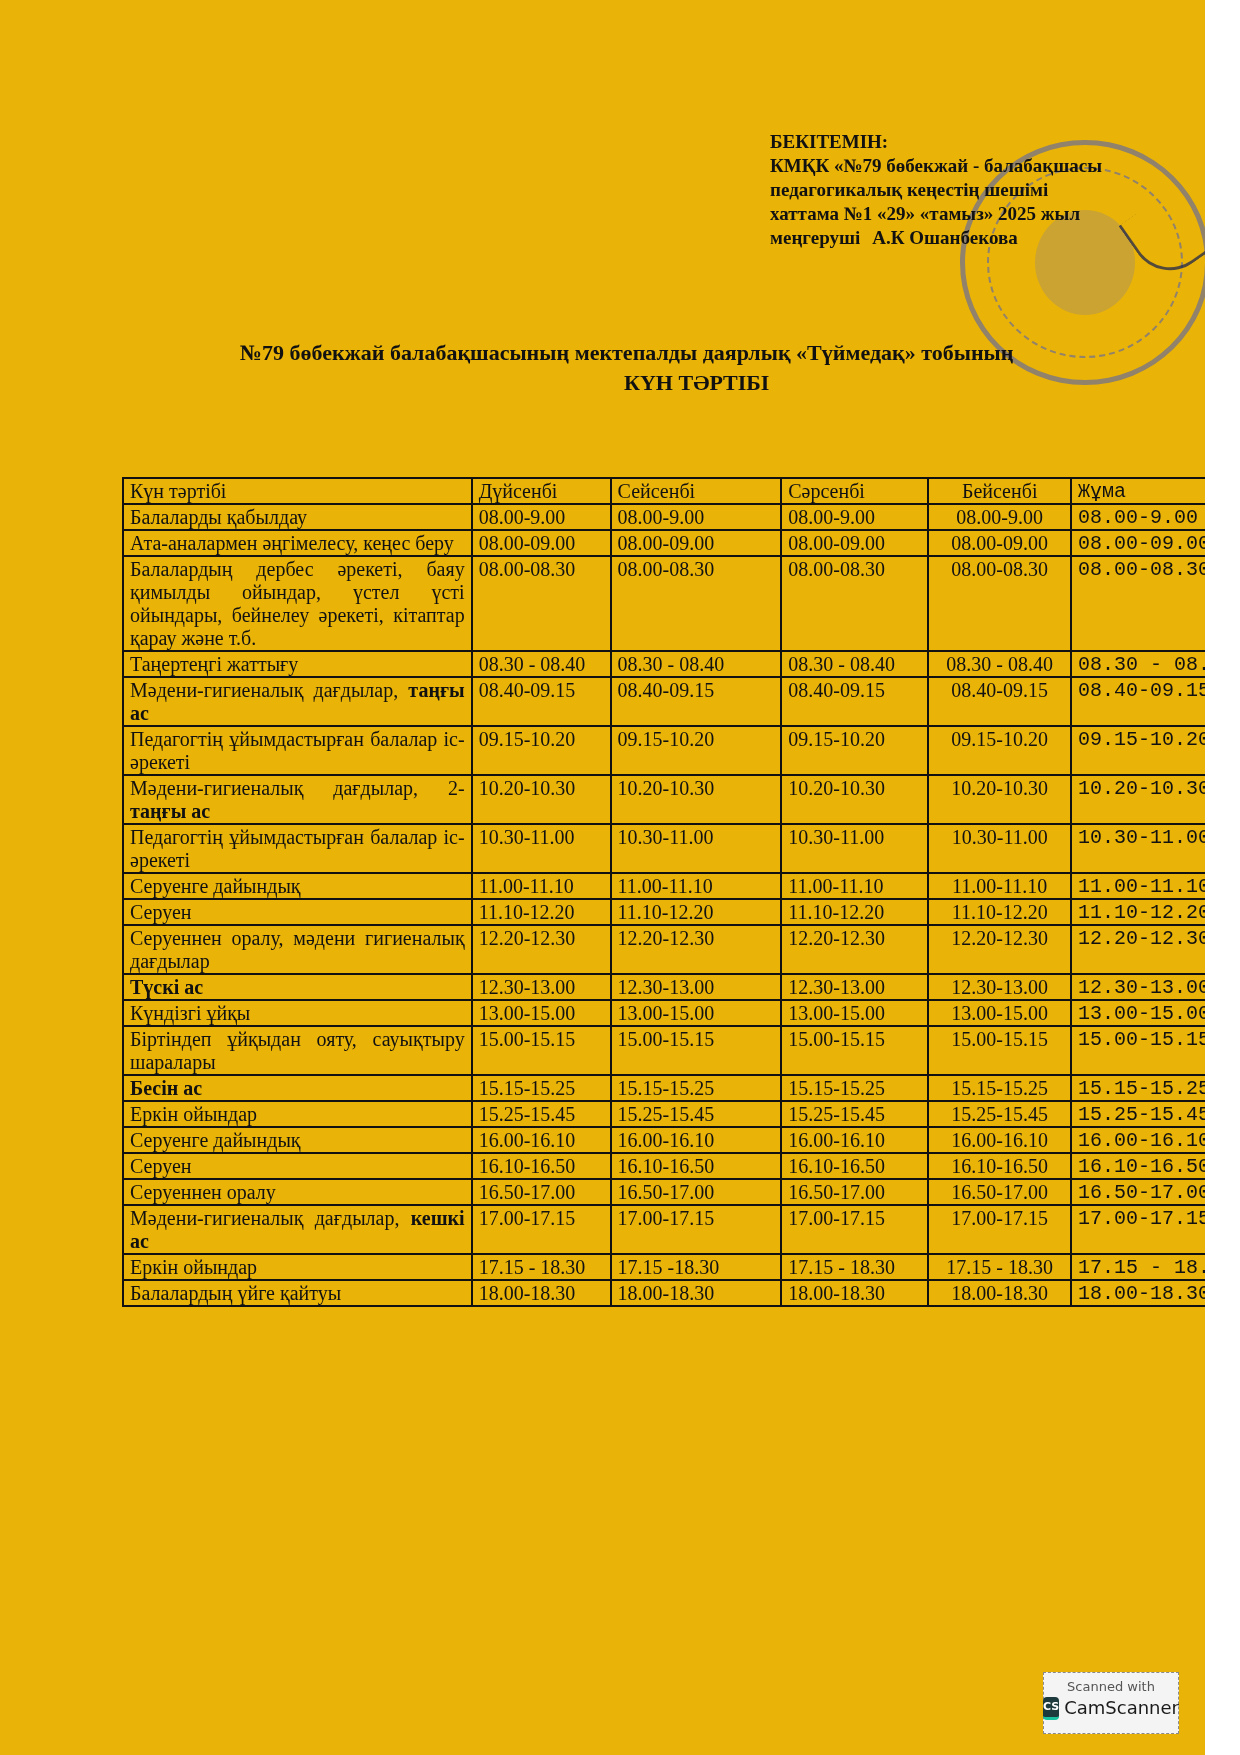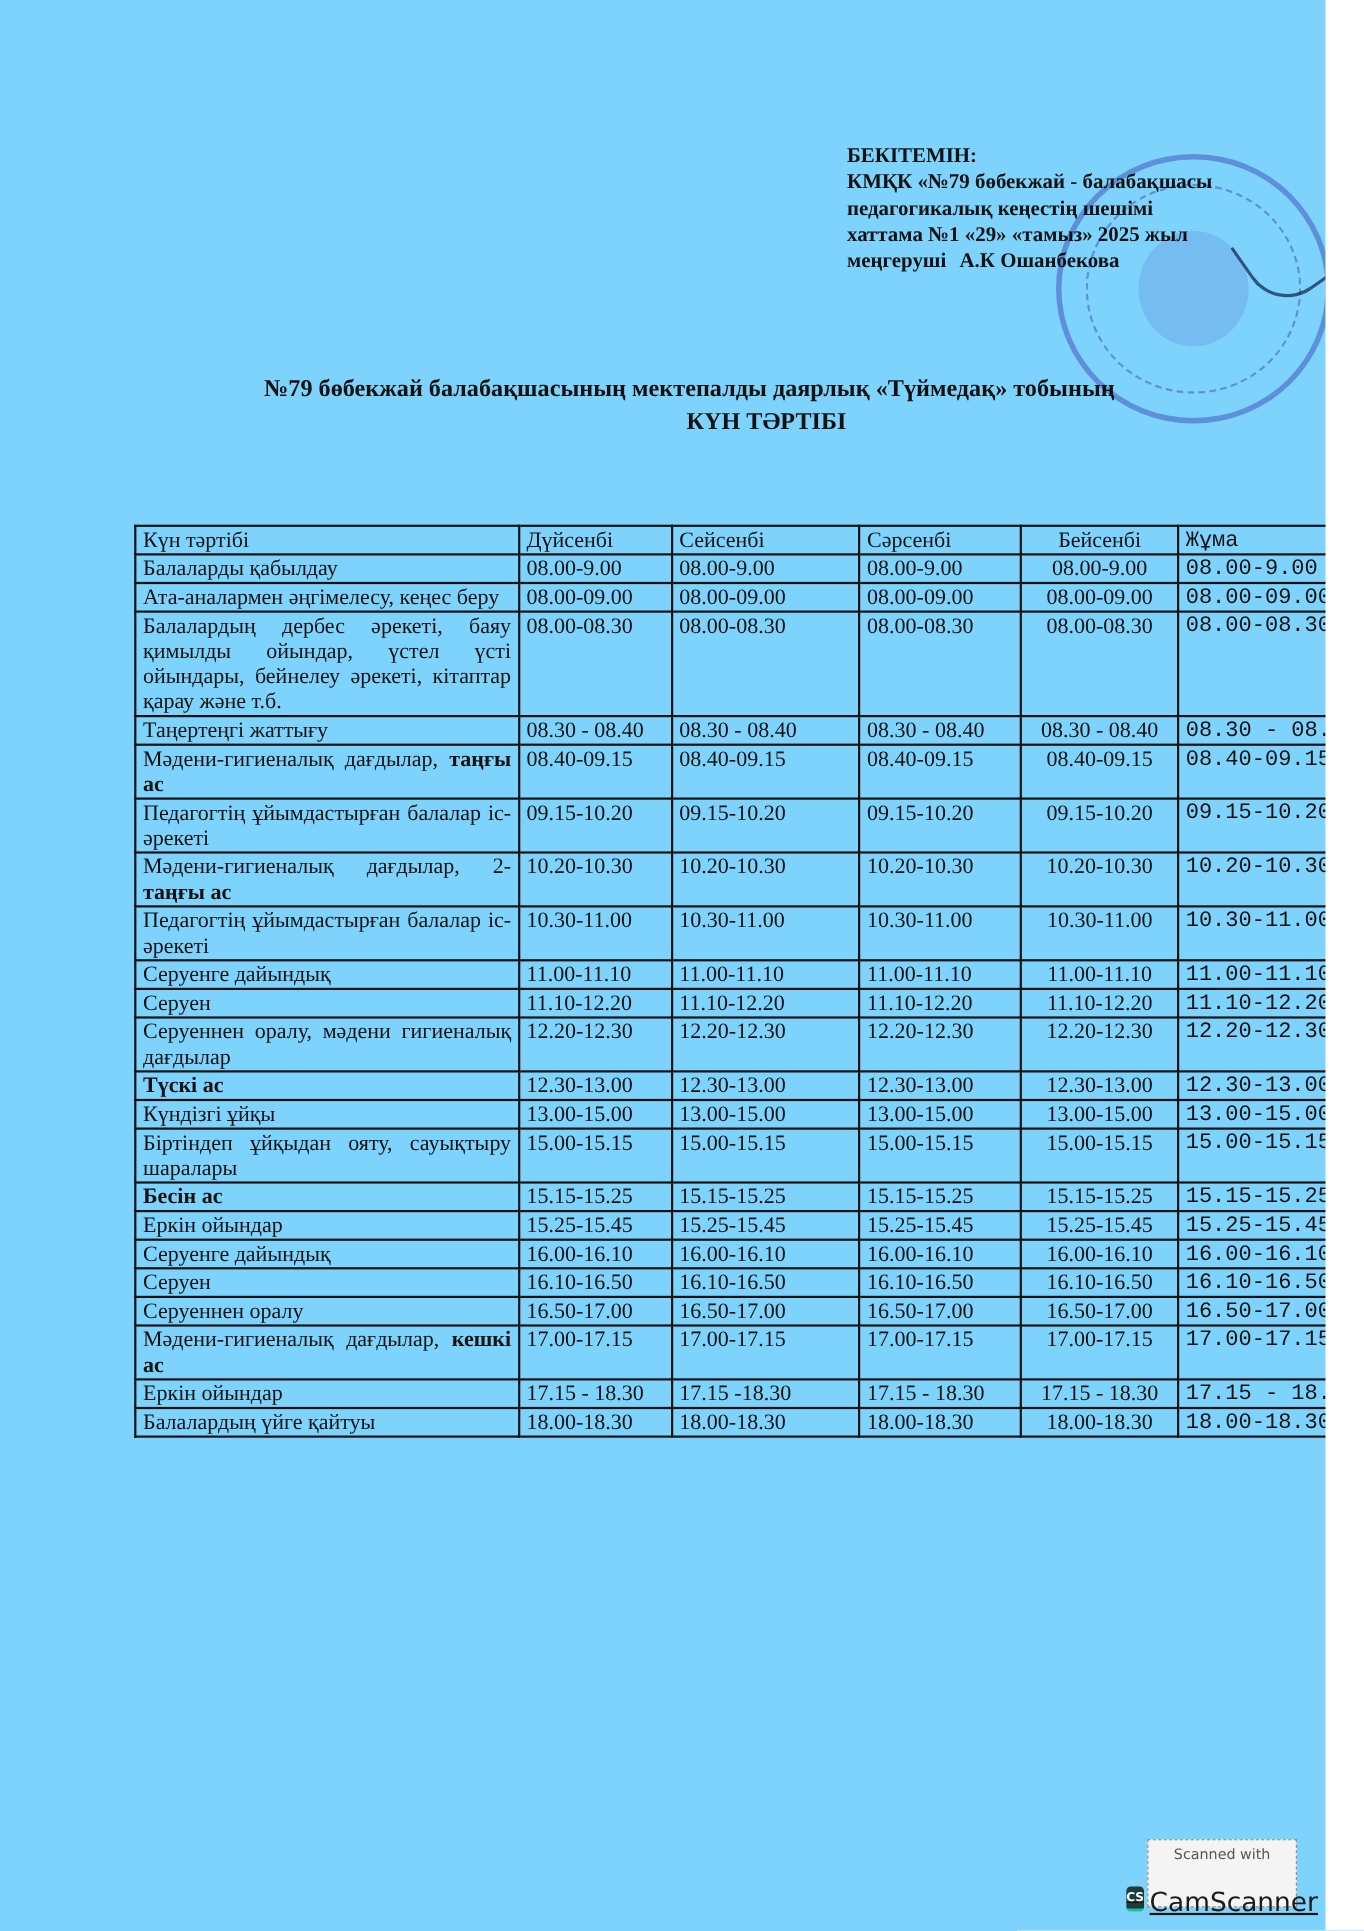--- a/index.html
+++ b/index.html
@@ -1,20 +1,20 @@
 <!DOCTYPE html>
 <html><head>
 <meta charset="utf-8">
 <style>
   html, body { margin: 0; padding: 0; }
   body {
     width: 1240px; height: 1755px; background: #ffffff; position: relative; overflow: hidden;
     font-family: "Liberation Serif", serif; color: #141414;
   }
-  .page { position: absolute; left: 0; top: 0; width: 1240px; height: 1755px; background: #7dd3fc; }
+  .page { position: absolute; left: 0; top: 0; width: 1240px; height: 1755px; background: #eab308; }
   .paper-edge { position: absolute; left: 1205px; top: 0; width: 35px; height: 1755px; background: #ffffff; }
 
   .approval {
     position: absolute; left: 770px; top: 130px; width: 470px;
     font-weight: bold; font-size: 19px; line-height: 24px; color: #111;
   }
   .approval div { white-space: nowrap; }
   .approval .signer-gap { display: inline-block; width: 12px; }
 
   .stamp {
@@ -54,26 +54,26 @@
   td.c4 { width: 132px; text-align: center; }
   td.c5 { width: 104px; border-right: none !important; overflow: hidden; white-space: nowrap; font-family: Liberation Mono, monospace; }
   .bold { font-weight: bold; }
 
   .watermark {
     position: absolute; left: 1043px; top: 1672px; width: 136px; height: 62px;
     border: 1px dashed #8a8a8a; background: #f4f4f4; box-sizing: border-box;
     font-family: "DejaVu Sans", sans-serif; text-align: center;
   }
   .wm-top { font-size: 13px; color: #555; margin-top: 6px; }
-  .wm-brand { display: flex; align-items: flex-start; justify-content: center; margin-top: 21px; text-decoration: underline; }
+  .wm-brand { display: flex; align-items: flex-start; justify-content: center; margin-top: 3px; }
   .wm-logo {
     width: 22px; height: 20px; background: #1d3a3c; color: #fff; font-size: 11px; font-weight: bold;
     border-radius: 4px; line-height: 20px; border-bottom: 3px solid #19c3a0; box-sizing: content-box;
   }
-  .wm-name { font-size: 24px; color: #1b1b1b; margin-left: 5px; }
+  .wm-name { font-size: 18px; color: #1b1b1b; margin-left: 5px; }
 </style>
 </head>
 <body>
 
 <div class="page">
 
   <div class="stamp"></div>
   <div class="signature"></div>
 
   <div class="approval">

